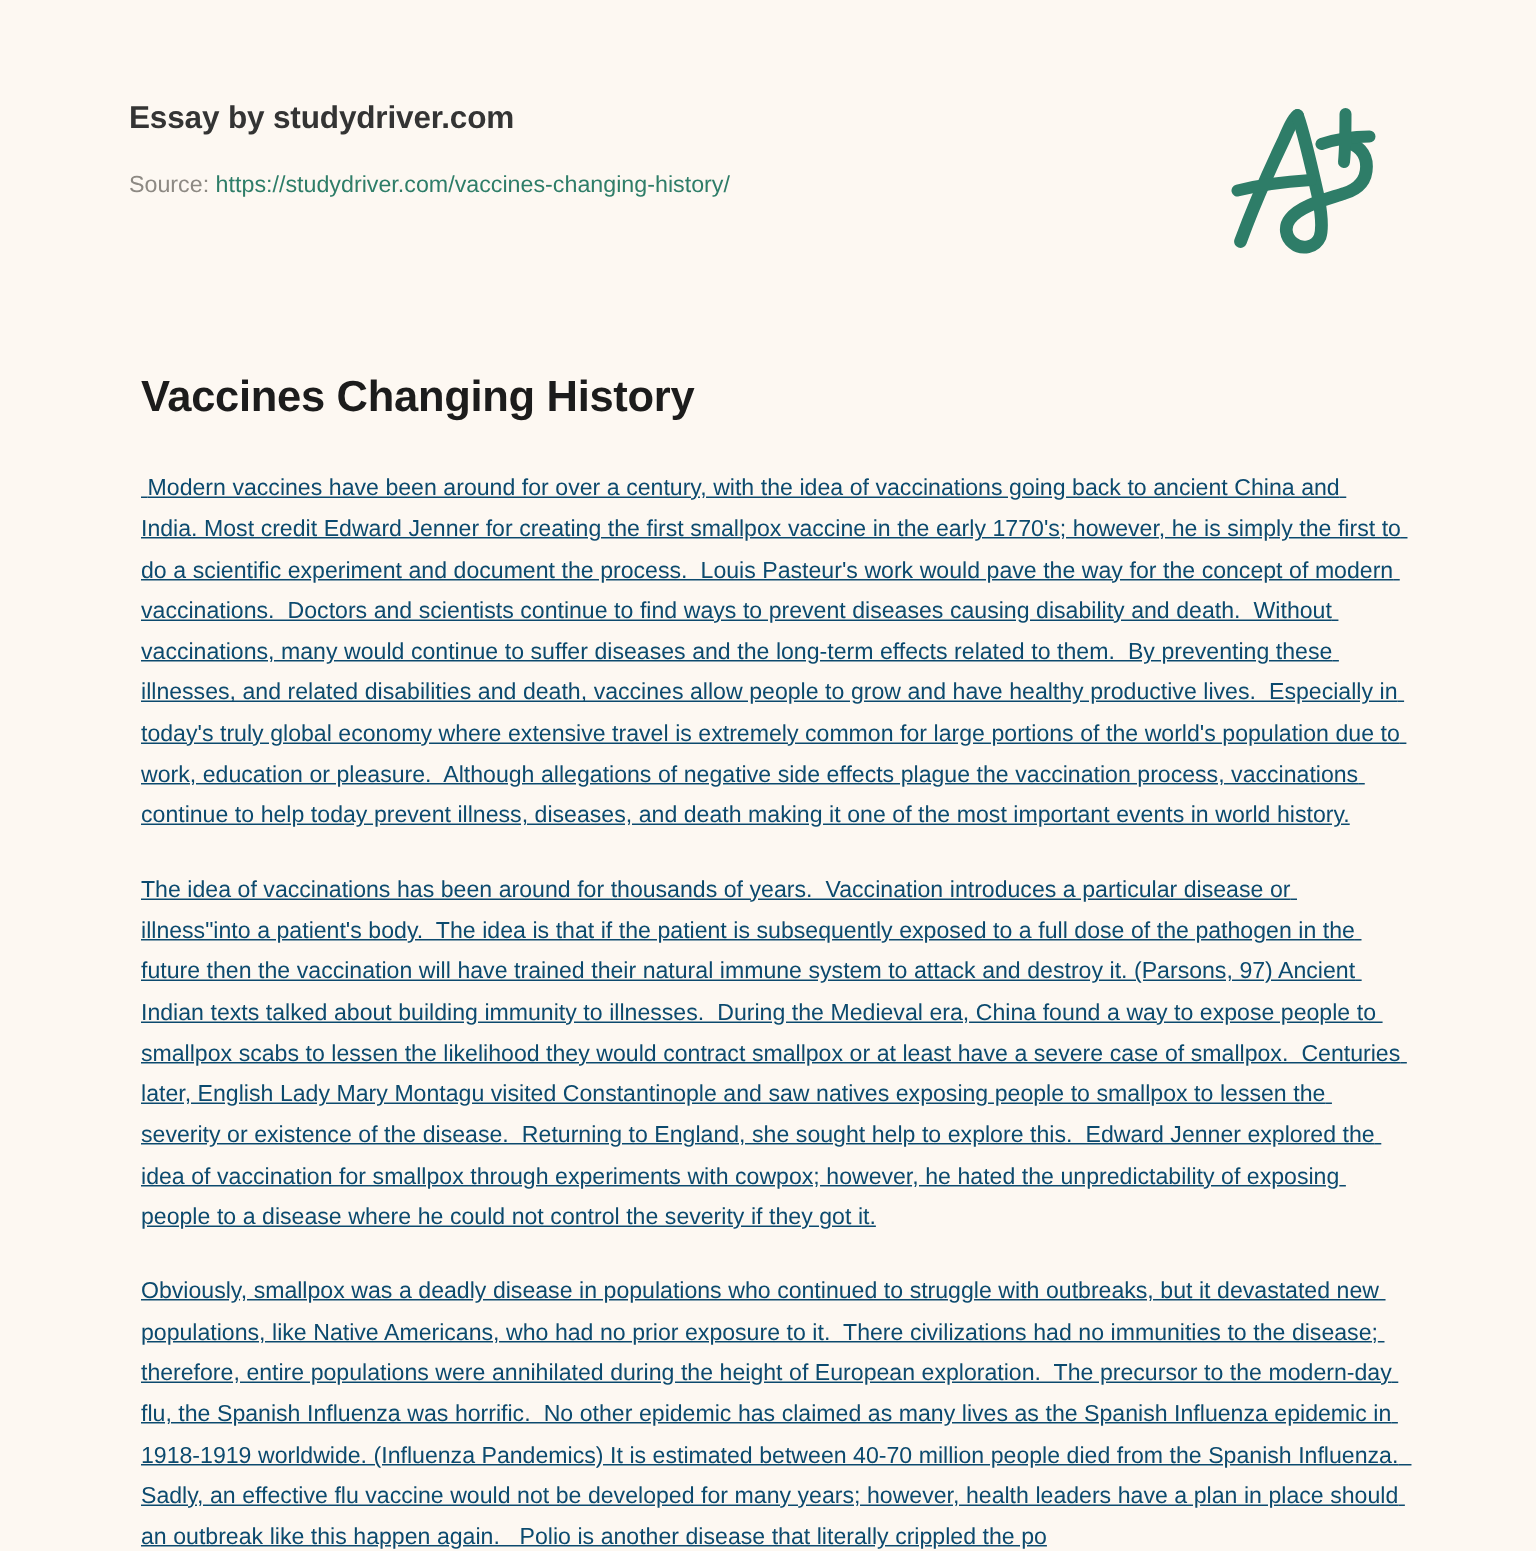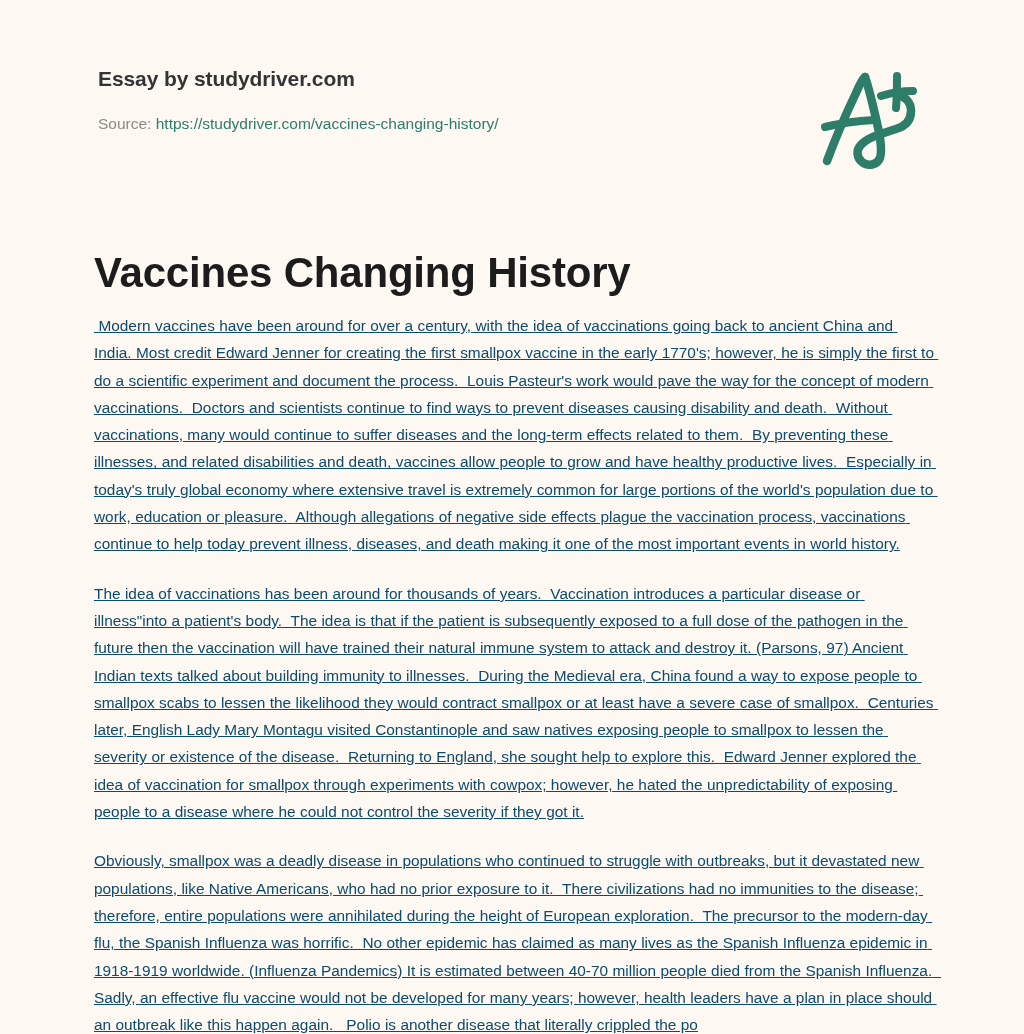--- a/index.html
+++ b/index.html
@@ -20,21 +20,21 @@
     position: relative;
     width: 1024px;
     height: 1034px;
     box-sizing: border-box;
     background: #fdf8f2;
   }
 
   
   .header {
     position: absolute;
-    left: 98px;
+    left: 86px;
     top: 66px;
     width: 836px;
   }
 
   .byline {
     font-size: 21px;
     font-weight: bold;
     color: #343434;
     letter-spacing: -0.1px;
     line-height: 1.2;
@@ -73,21 +73,21 @@
     height: 104px;
   }
 
   
   .title {
     position: absolute;
     left: 94px;
     top: 247px;
     width: 836px;
     margin: 0;
-    font-size: 42px;
+    font-size: 29px;
     font-weight: bold;
     color: #1c1c1c;
     letter-spacing: -0.2px;
     line-height: 1.25;
   }
 
   
   .article {
     position: absolute;
     left: 94px;

